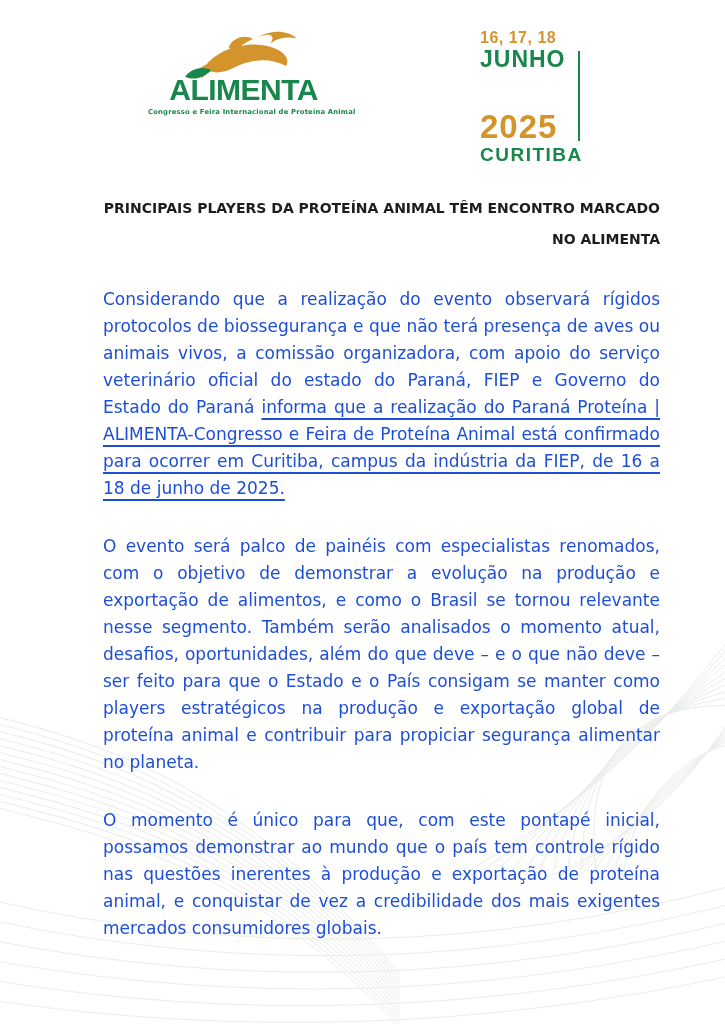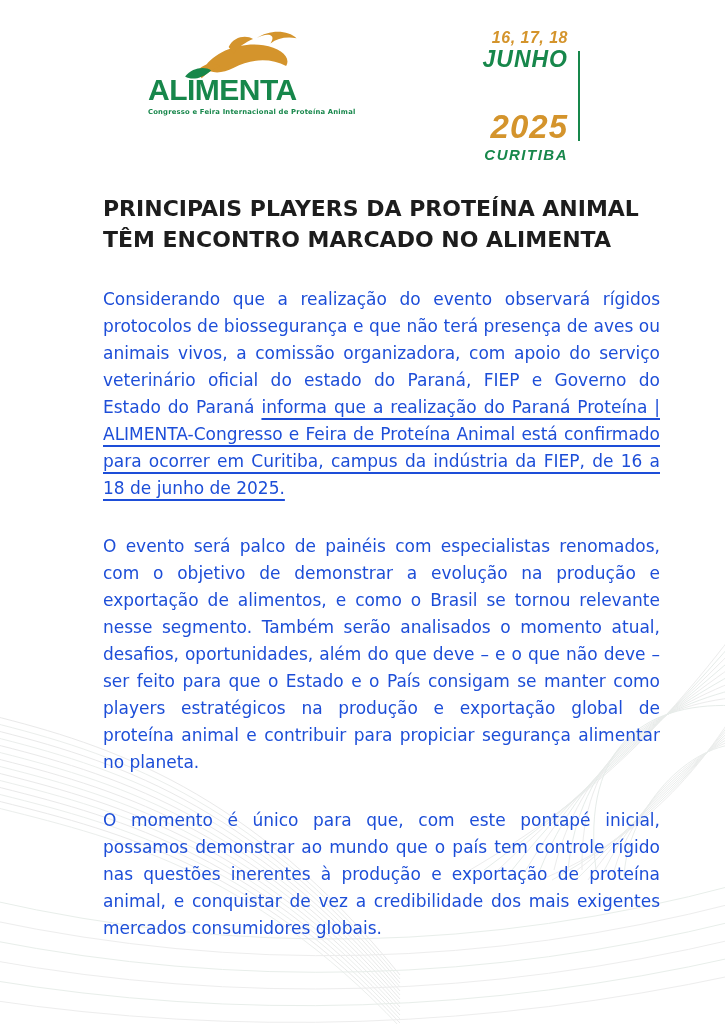--- a/index.html
+++ b/index.html
@@ -7,44 +7,44 @@
     position:relative;
     width:725px;height:1024px;
     margin:0 auto;
     background:#ffffff;
     overflow:hidden;
     font-family:"DejaVu Sans","Liberation Sans",sans-serif;
   }
   
   .waves{position:absolute;left:0;top:0;width:725px;height:1024px;z-index:0;}
   
-  .logo{position:absolute;left:148px;top:26px;width:170px;text-align:left;z-index:2;}
+  .logo{position:absolute;left:148px;top:26px;width:170px;text-align:right;z-index:2;}
   .logo-glyph{display:block;margin:0 auto -6px auto;}
   .logo-word{
     font-weight:bold;font-size:30px;letter-spacing:-0.5px;
     color:var(--green);line-height:32px;
     font-family:"Liberation Sans","DejaVu Sans",sans-serif;
   }
   .logo-tagline{
     font-size:6.8px;letter-spacing:0.2px;white-space:nowrap;
     color:var(--green);font-weight:bold;margin-top:2px;
   }
   .badge{position:absolute;left:480px;top:28px;z-index:2;display:flex;align-items:stretch;}
-  .badge-text{width:88px;text-align:right;font-family:"Liberation Sans","DejaVu Sans",sans-serif;font-style:italic;}
+  .badge-text{width:88px;text-align:left;font-family:"Liberation Sans","DejaVu Sans",sans-serif;}
   .badge-days{color:var(--gold);font-weight:bold;font-size:16px;line-height:19px;letter-spacing:0.5px;}
   .badge-month{color:var(--green);font-weight:bold;font-size:23px;line-height:25px;letter-spacing:1px;}
   .badge-year{color:var(--gold);font-weight:bold;font-size:33px;line-height:34px;letter-spacing:1px;margin-top:38px;}
-  .badge-city{color:var(--green);font-weight:bold;font-size:15px;line-height:19px;letter-spacing:1.5px;margin-top:1px;}
+  .badge-city{color:var(--green);font-weight:bold;font-size:19px;line-height:19px;letter-spacing:1.5px;margin-top:1px;}
   .badge-bar{width:2px;background:var(--green);margin-left:10px;height:90px;align-self:center;}
   
   .content{position:absolute;left:103px;top:193px;width:557px;z-index:1;}
   .doc-title{
     margin:0 0 0 0;
-    text-align:left;
-    font-size:22px;line-height:31px;
+    text-align:right;
+    font-size:14px;line-height:31px;
     font-weight:bold;color:#1d1d1d;
   }
   .para{
     margin:31px 0 0 0;
     text-align:justify;
     font-size:17px;line-height:27px;
     color:#1d4ed8;
   }
   .para + .para{}
   .u{

